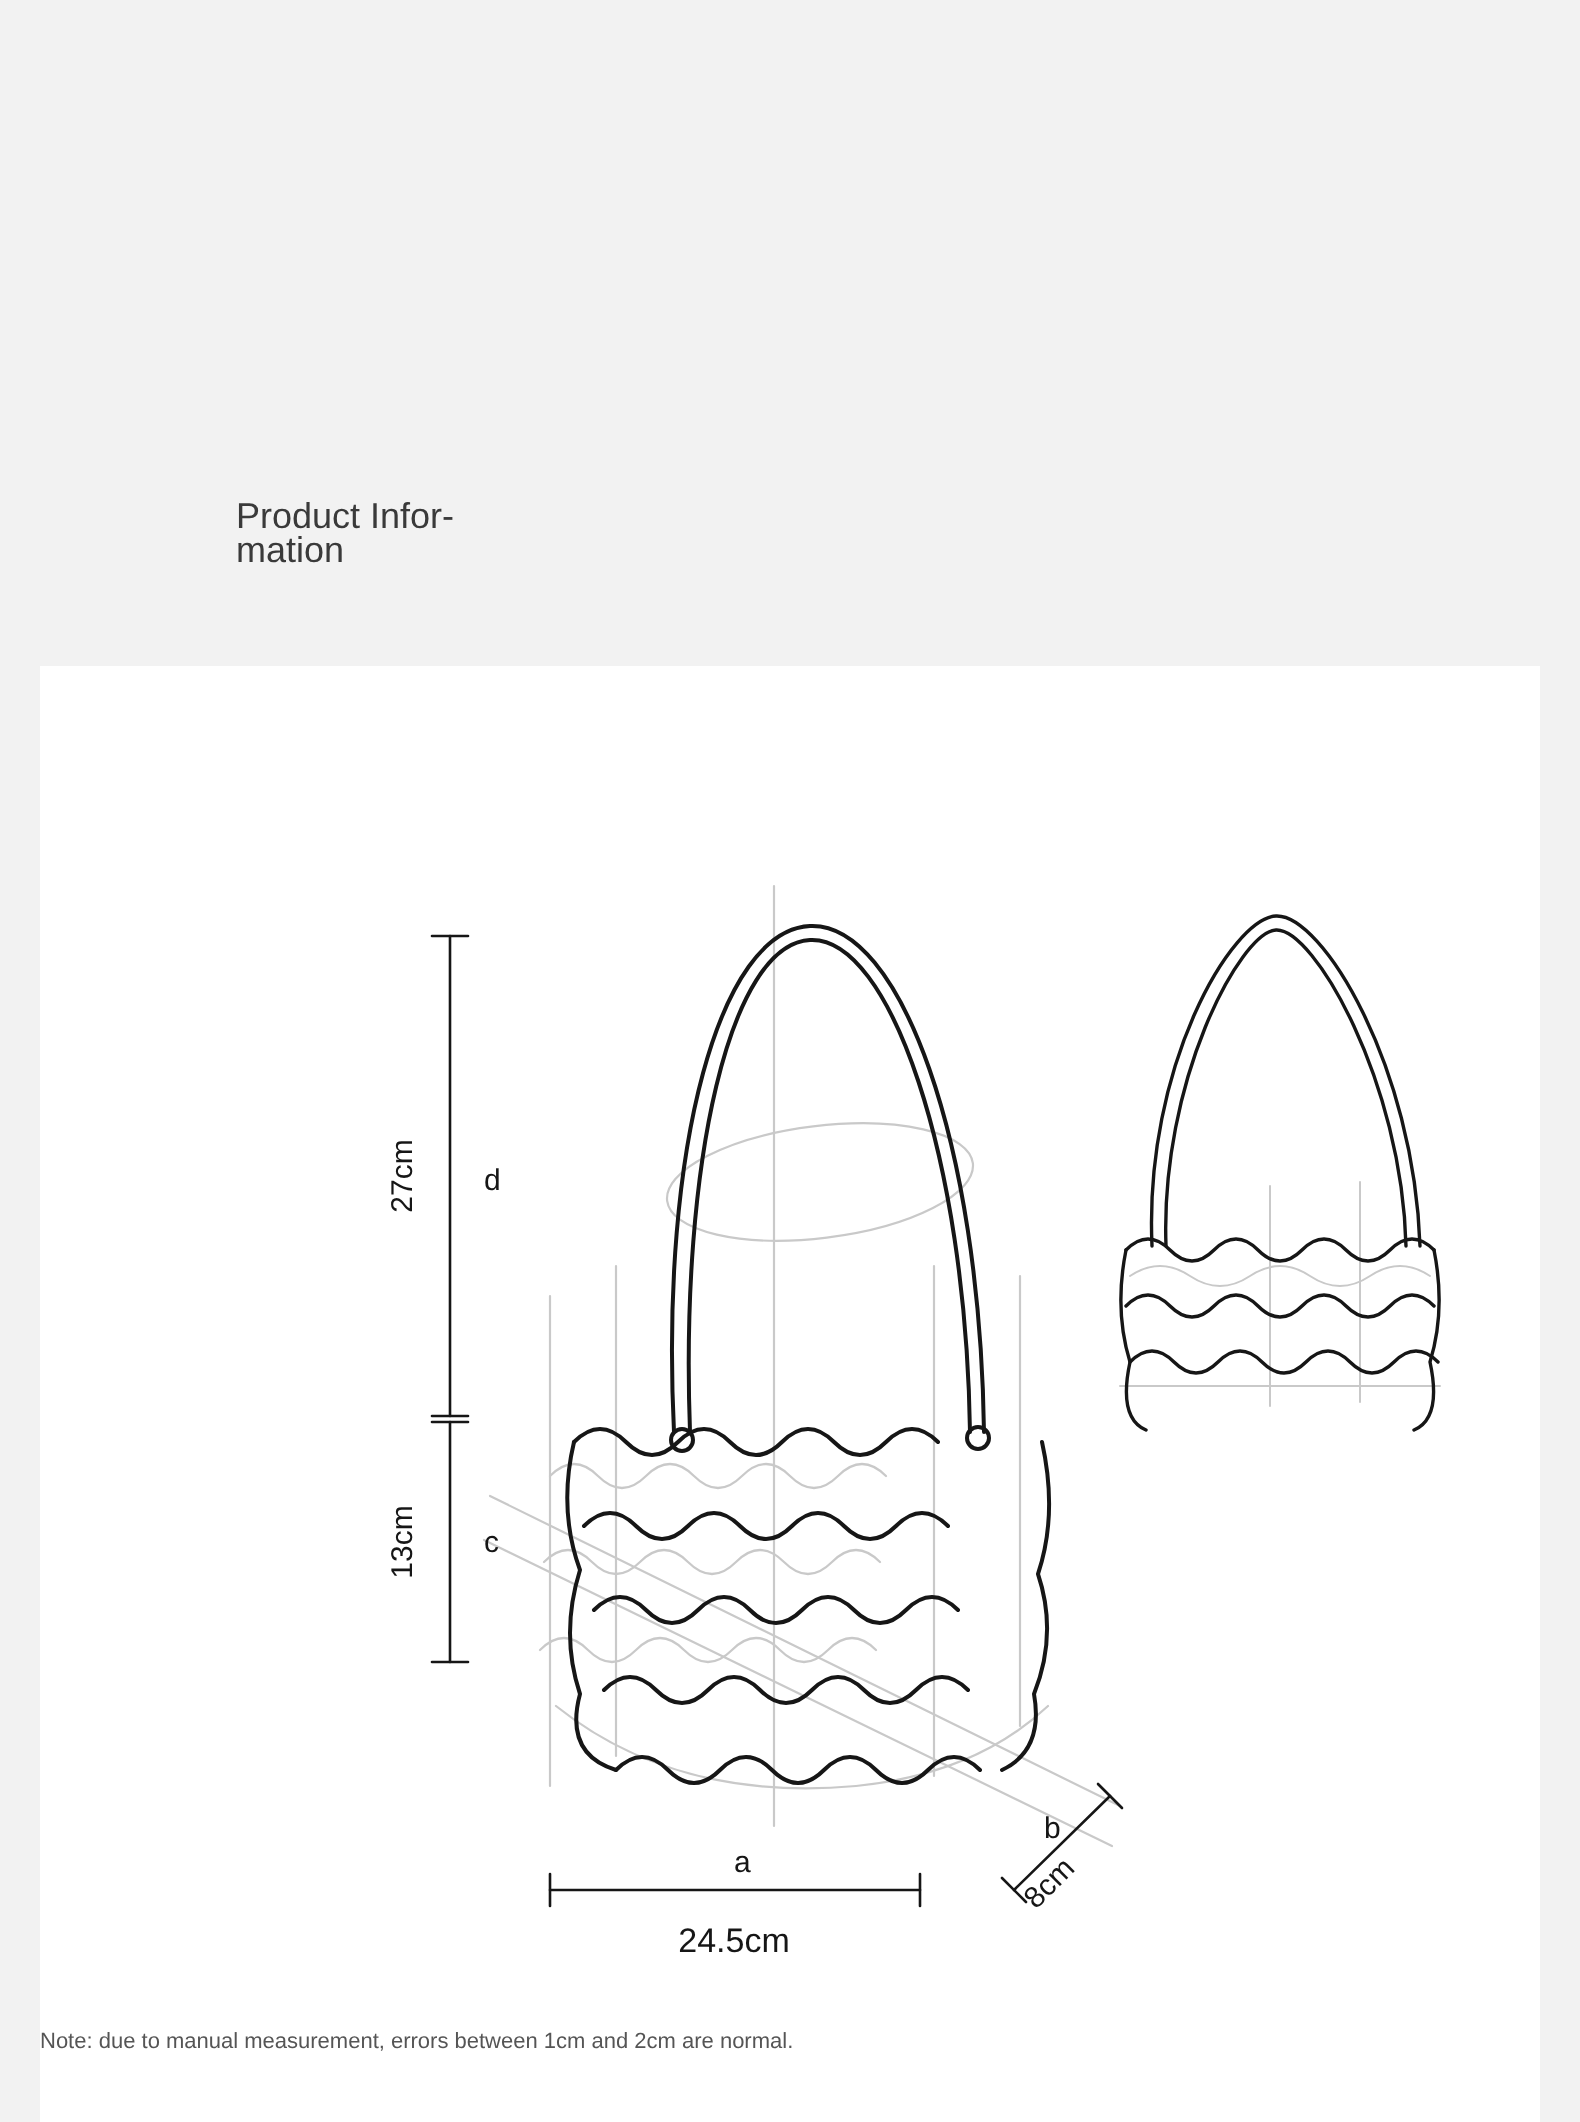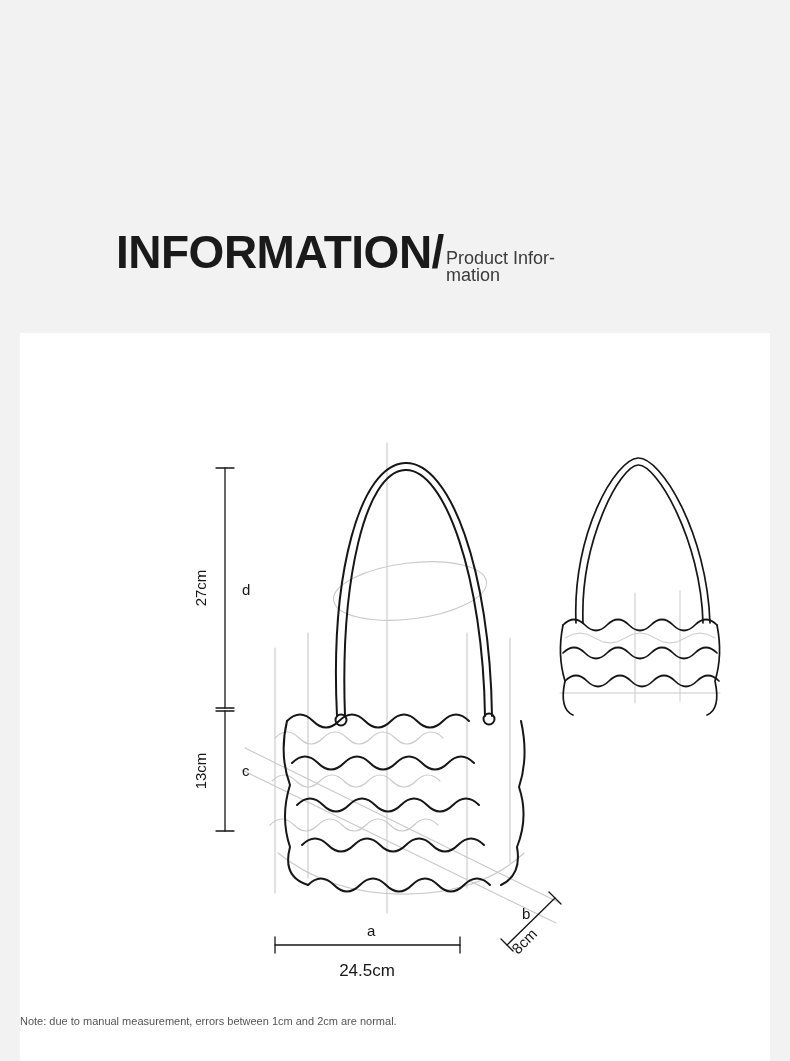--- a/index.html
+++ b/index.html
@@ -79,21 +79,20 @@
     color: #555;
     font-family: "Liberation Sans", sans-serif;
   }
 </style>
 </head>
 <body>
 
 <div class="page">
 
   <div class="header">
-    <div class="header-title">INFORMATION/</div>
     <div class="header-sub">Product Infor-mation</div>
   </div>
 
   <div class="card">
 
     <svg class="diagram" viewBox="0 0 750 700">
       <g fill="none" stroke-linecap="round" stroke-linejoin="round">
 
         <g stroke="#c9c9c9" stroke-width="1.1">
 

